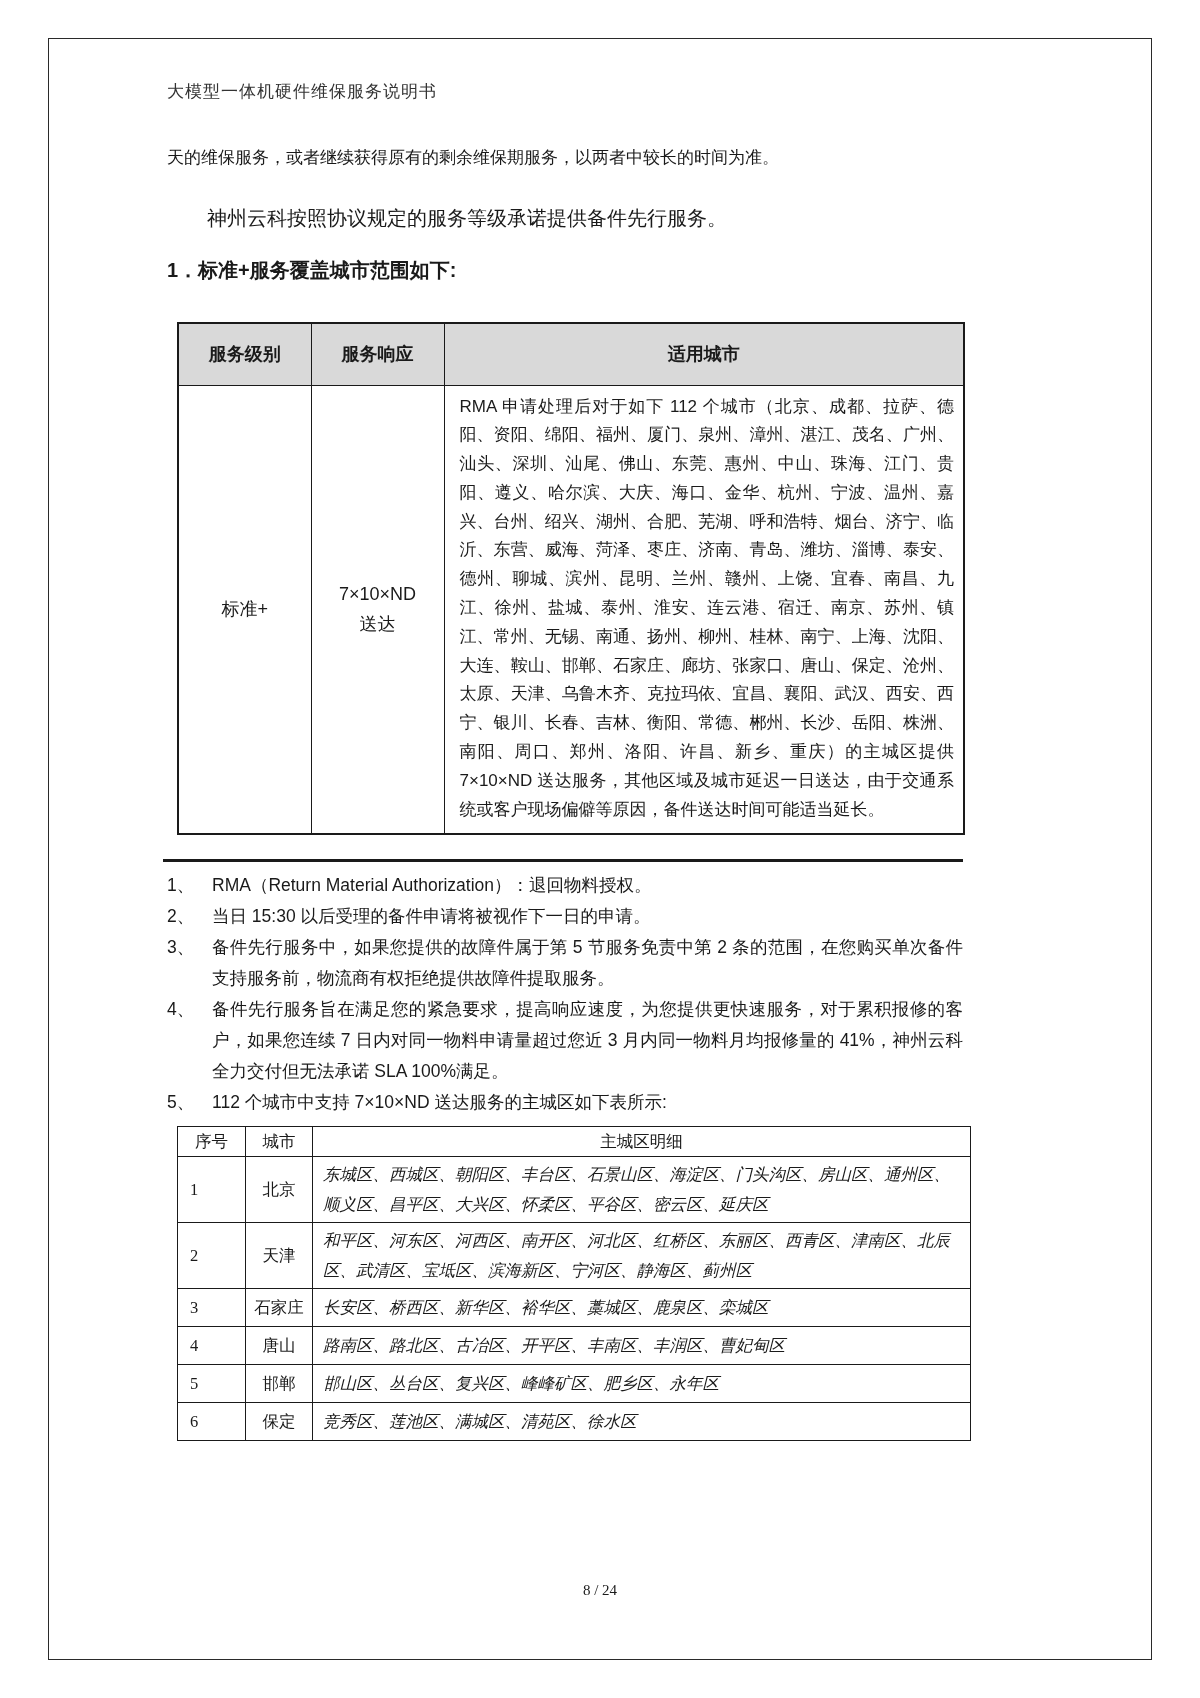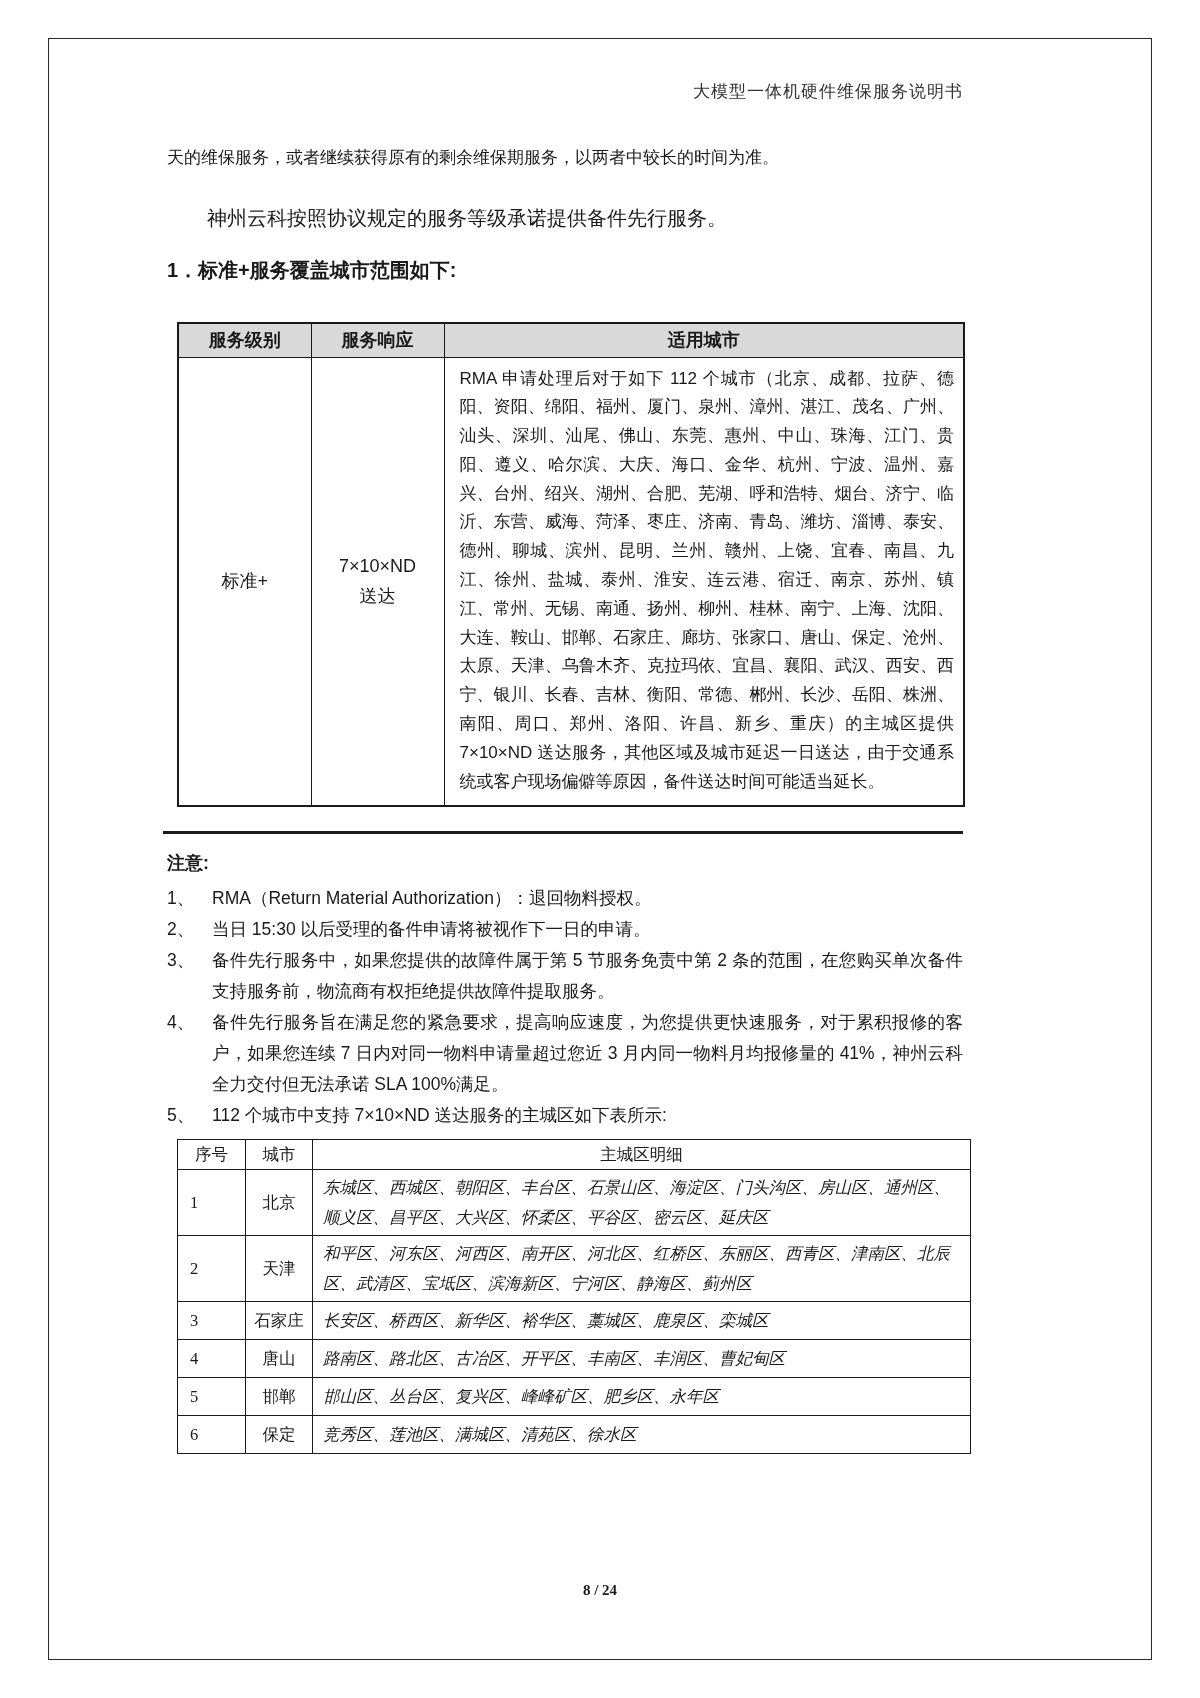--- a/index.html
+++ b/index.html
@@ -16,40 +16,39 @@
     width: 1104px; height: 1622px;
     border: 1px solid #2a2a2a;
   }
   .content {
     position: absolute;
     left: 167px; top: 0;
     width: 796px;
   }
   .doc-header {
     padding-top: 80px;
-    text-align: right;
     font-family: "Liberation Serif", "DejaVu Serif", serif;
     font-size: 17px;
     color: #333333;
     letter-spacing: 1px;
   }
   .para1 { margin-top: 40px; font-size: 17px; line-height: 30px; }
   .para2 { margin-top: 30px; font-size: 20px; line-height: 30px; text-indent: 40px; }
   .section-heading { margin-top: 24px; font-size: 20px; font-weight: bold; }
 
   table { border-collapse: collapse; table-layout: fixed; }
   .svc-table {
     margin-top: 38px; margin-left: 10px;
     width: 786px;
     border: 2px solid #1a1a1a;
   }
   .svc-table th, .svc-table td { border: 1px solid #1a1a1a; vertical-align: middle; }
   .svc-table th {
     background: #d9d9d9;
-    height: 34px;
+    height: 62px;
     font-size: 18px; font-weight: bold;
     text-align: center;
   }
   .svc-table .col-level { width: 133px; }
   .svc-table .col-resp  { width: 133px; }
   .svc-table .col-city  { width: 520px; }
   .svc-table td.cell-level, .svc-table td.cell-resp {
     text-align: center; font-size: 18px; line-height: 30px;
   }
   .svc-table td.cell-city {
@@ -83,21 +82,21 @@
   .district-table td.cell-no { padding: 4px 4px 4px 12px; line-height: 29px; }
   .district-table td.cell-city { text-align: center; padding: 4px 8px; line-height: 29px; }
   .district-table td.cell-dist { padding: 3px 10px; line-height: 29.5px; font-style: italic; }
 
   .doc-footer {
     position: absolute;
     left: 0; top: 1582px;
     width: 1200px;
     text-align: center;
     font-family: "Liberation Serif", "DejaVu Serif", serif;
-    font-size: 15px; font-weight: bold; color: #1a1a1a;
+    font-size: 15px; font-weight: normal; color: #1a1a1a;
   }
 </style>
 </head>
 <body>
 
 <div class="page-frame"></div>
 
 <div class="content">
 
   <div class="doc-header">大模型一体机硬件维保服务说明书</div>
@@ -127,21 +126,20 @@
           <div>7×10×ND</div>
           <div>送达</div>
         </td>
         <td class="cell-city">RMA 申请处理后对于如下 112 个城市（北京、成都、拉萨、德阳、资阳、绵阳、福州、厦门、泉州、漳州、湛江、茂名、广州、汕头、深圳、汕尾、佛山、东莞、惠州、中山、珠海、江门、贵阳、遵义、哈尔滨、大庆、海口、金华、杭州、宁波、温州、嘉兴、台州、绍兴、湖州、合肥、芜湖、呼和浩特、烟台、济宁、临沂、东营、威海、菏泽、枣庄、济南、青岛、潍坊、淄博、泰安、德州、聊城、滨州、昆明、兰州、赣州、上饶、宜春、南昌、九江、徐州、盐城、泰州、淮安、连云港、宿迁、南京、苏州、镇江、常州、无锡、南通、扬州、柳州、桂林、南宁、上海、沈阳、大连、鞍山、邯郸、石家庄、廊坊、张家口、唐山、保定、沧州、太原、天津、乌鲁木齐、克拉玛依、宜昌、襄阳、武汉、西安、西宁、银川、长春、吉林、衡阳、常德、郴州、长沙、岳阳、株洲、南阳、周口、郑州、洛阳、许昌、新乡、重庆）的主城区提供 7×10×ND 送达服务，其他区域及城市延迟一日送达，由于交通系统或客户现场偏僻等原因，备件送达时间可能适当延长。</td>
       </tr>
     </tbody>
   </table>
 
   <div class="divider"></div>
 
-  <div class="notes-title">注意:</div>
 
   <div class="notes-list">
     <div class="note-item">
       <span class="note-num">1、</span>
       <span class="note-text">RMA（Return Material Authorization）：退回物料授权。</span>
     </div>
     <div class="note-item">
       <span class="note-num">2、</span>
       <span class="note-text">当日 15:30 以后受理的备件申请将被视作下一日的申请。</span>
     </div>

